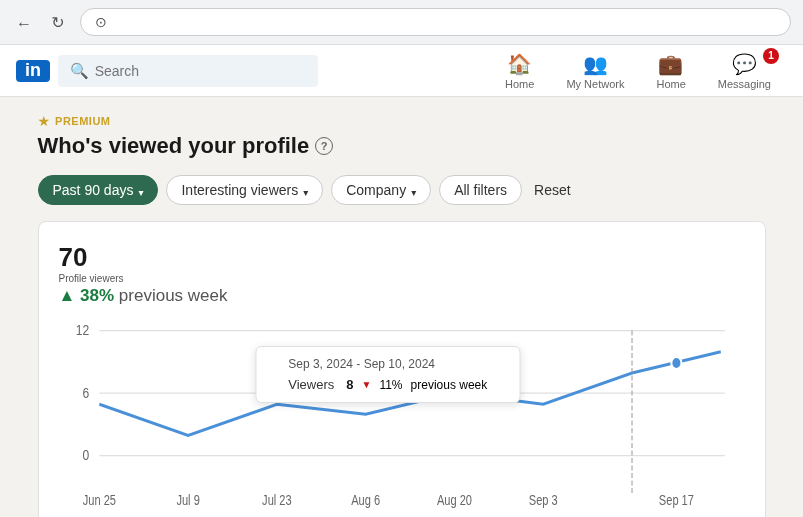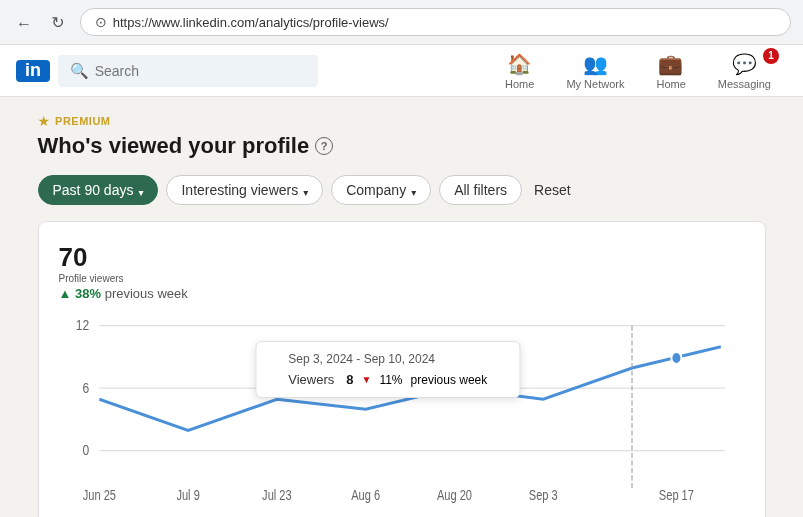--- a/index.html
+++ b/index.html
@@ -199,21 +199,21 @@
       font-size: 26px;
       font-weight: 700;
       color: #191919;
     }
     .viewer-label {
       font-size: 10px;
       color: #555;
       margin-bottom: 2px;
     }
     .viewer-change {
-      font-size: 13px;
+      font-size: 17px;
       color: #555;
     }
     .change-up { color: #1a7c3e; font-weight: 600; }
 
     
     .chart-container {
       position: relative;
       width: 100%;
     }
     svg.chart {
@@ -252,21 +252,20 @@
     .tooltip-triangle { color: #cc1016; font-size: 10px; }
   </style>
 </head>
 <body>
 
 <div class="browser-chrome">
   <button class="browser-nav-btn">←</button>
   <button class="browser-nav-btn">↻</button>
   <div class="browser-url-bar">
     <span class="url-icon">⊙</span>
-    <span>https://www.linkedin.com/analytics/profile-views/</span>
   </div>
 </div>
 
 <div class="linkedin-header">
   <div class="linkedin-logo">in</div>
   <div class="search-bar">
     <span class="search-icon-svg">🔍</span>
     <input type="text" placeholder="Search" style="">
   </div>
   <div class="header-nav">

